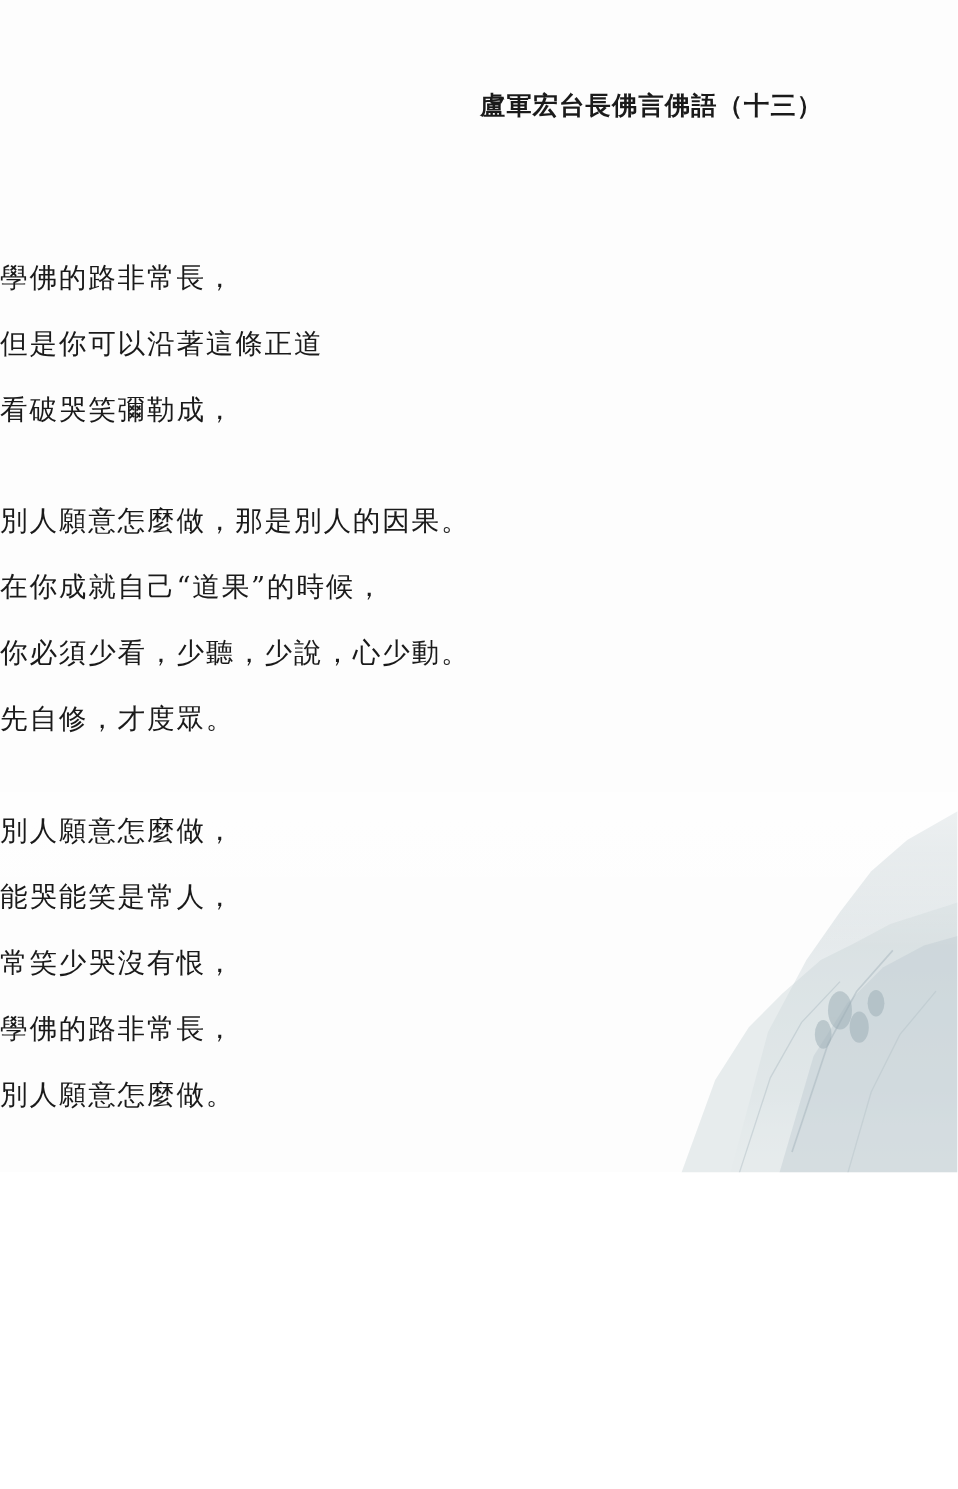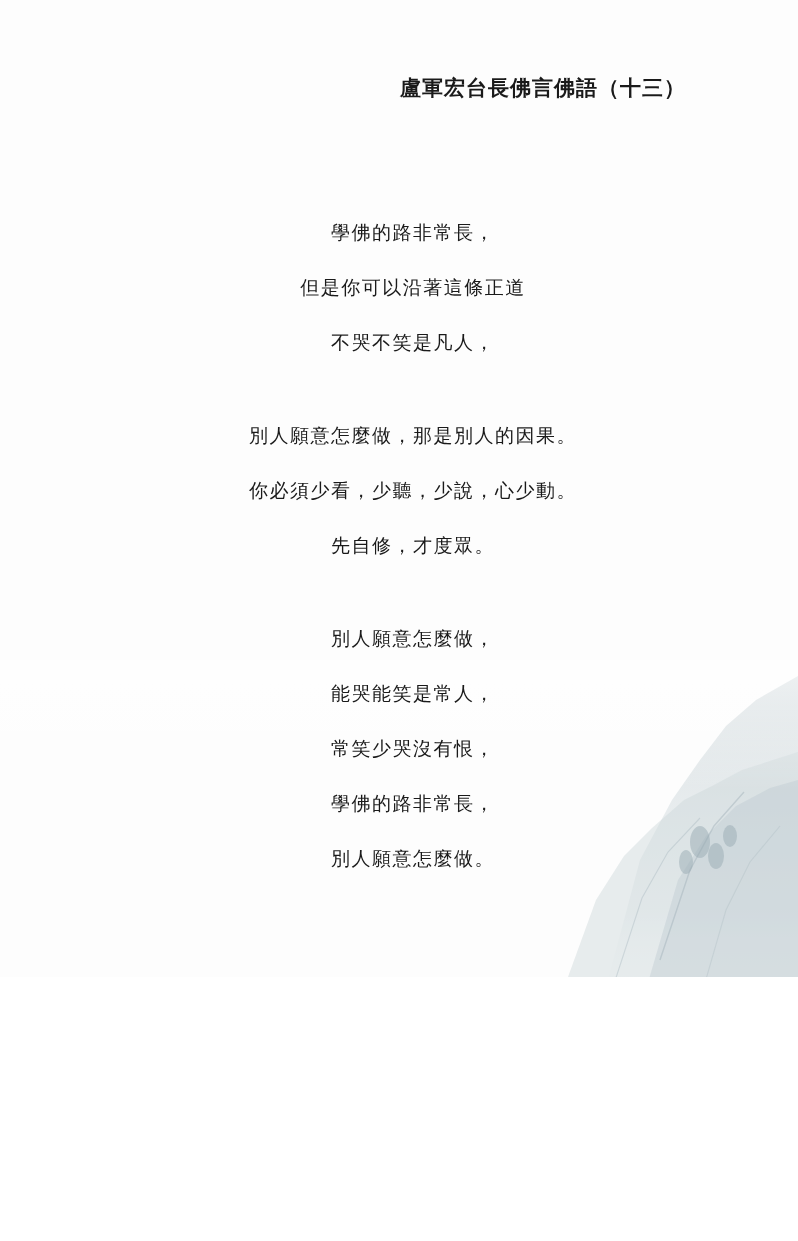--- a/index.html
+++ b/index.html
@@ -47,27 +47,25 @@
     left: 0;
     width: 798px;
     z-index: 2;
   }
   .stanza {
     margin: 0 0 30px 0;
     padding: 0;
   }
   .stanza.gap-large { margin-bottom: 38px; }
   .line {
-    text-align: center;
-    font-size: 19px;
+    font-size: 23px;
     line-height: 55px;
     letter-spacing: 1.5px;
     white-space: nowrap;
     font-family: "DejaVu Serif", "Liberation Serif", serif;
-    padding-left: 28px;
   }
 
   
   .page-number {
     position: absolute;
     left: 0;
     width: 798px;
     top: 1113px;
     text-align: center;
     font-size: 28px;
@@ -164,25 +162,26 @@
     </g>
   </svg>
 
   <div class="header">盧軍宏台長佛言佛語（十三）</div>
 
   <div class="content">
 
     <div class="stanza gap-large">
       <div class="line">學佛的路非常長，</div>
       <div class="line">但是你可以沿著這條正道</div>
-      <div class="line">不哭不笑是凡人，</div>
+      <div class="line">看破哭笑彌勒成，</div>
     </div>
 
     <div class="stanza gap-large">
       <div class="line">別人願意怎麼做，那是別人的因果。</div>
+      <div class="line">在你成就自己“道果”的時候，</div>
       <div class="line">你必須少看，少聽，少說，心少動。</div>
       <div class="line">先自修，才度眾。</div>
     </div>
 
     <div class="stanza">
       <div class="line">別人願意怎麼做，</div>
       <div class="line">能哭能笑是常人，</div>
       <div class="line">常笑少哭沒有恨，</div>
       <div class="line">學佛的路非常長，</div>
       <div class="line">別人願意怎麼做。</div>

